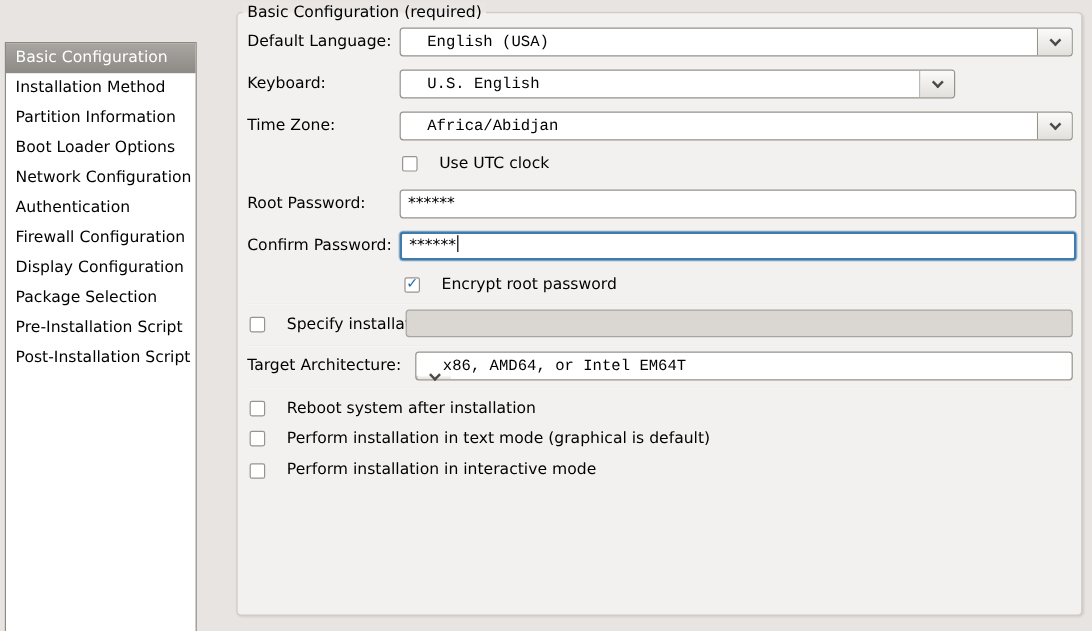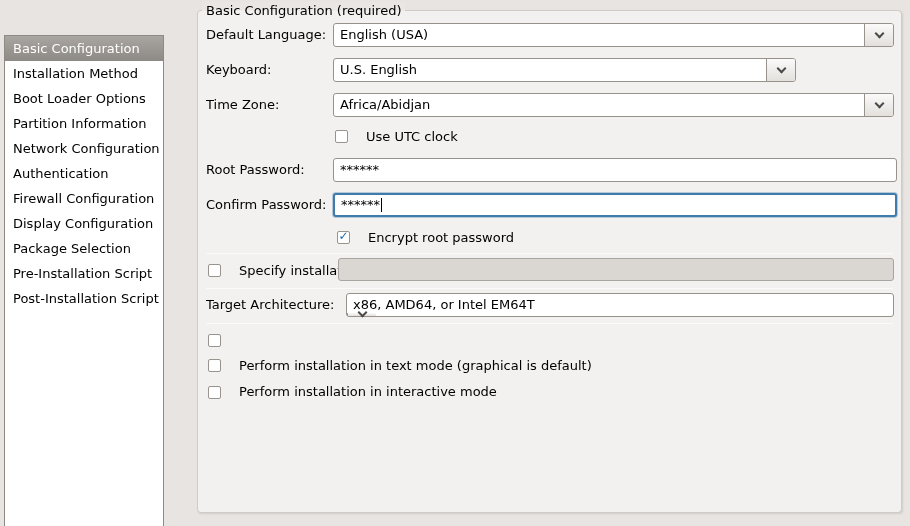--- a/index.html
+++ b/index.html
@@ -46,21 +46,21 @@
     border:1px solid #97928c; border-radius:3px;
   }
   .entry { padding:0 6px; line-height:22px; overflow:hidden; white-space:nowrap; }
   .entry.focused { border:2px solid #3f7cab; line-height:20px; box-shadow:0 0 0 1px rgba(63,124,171,.35); }
   .entry.disabled { background:#dad7d3; border-color:#a8a49f; }
   .caret {
     display:inline-block; width:0; height:14px; border-left:1px solid #000;
     vertical-align:middle; margin-left:1px; position:relative; top:-1px;
   }
   .combo { display:flex; }
-  .combo-text { flex:1; padding:0 6px; line-height:22px; overflow:hidden; white-space:nowrap; }
+  .combo-text { flex:1; padding:0 22px; line-height:22px; overflow:hidden; white-space:nowrap;font-family:Liberation Mono, monospace; }
   .combo-btn {
     width:29px; border-left:1px solid #97928c;
     background:linear-gradient(#fbfafa,#e3e0dc);
     border-radius:0 2px 2px 0;
     display:flex; align-items:center; justify-content:center; cursor:default;
   }
   .chev {
     width:7px; height:7px; margin-top:-4px;
     border-left:2px solid #4c4a47; border-bottom:2px solid #4c4a47;
     transform:rotate(-45deg);
@@ -78,22 +78,22 @@
   .cbx.on .mark { display:block; }
 
   .sep { position:absolute; left:8px; right:8px; height:1px; background:#d5d2ce; border-bottom:1px solid #fbfaf9; }
 </style>
 </head>
 <body>
 
 <div class="sidebar">
   <div class="side-item selected">Basic Configuration</div>
   <div class="side-item">Installation Method</div>
+  <div class="side-item">Partition Information</div>
   <div class="side-item">Boot Loader Options</div>
-  <div class="side-item">Partition Information</div>
   <div class="side-item">Network Configuration</div>
   <div class="side-item">Authentication</div>
   <div class="side-item">Firewall Configuration</div>
   <div class="side-item">Display Configuration</div>
   <div class="side-item">Package Selection</div>
   <div class="side-item">Pre-Installation Script</div>
   <div class="side-item">Post-Installation Script</div>
 </div>
 
 <div class="frame">
@@ -162,20 +162,21 @@
     <span class="combo-text">x86, AMD64, or Intel EM64T</span>
     <span class="combo-btn">
         <span class="chev"></span>
       </span>
   </div>
 
   <div class="sep" style="top:312px;"></div>
 
   <div class="check-row" style="left:10px; top:320px; height:18px;">
     <span class="cbx"></span>
+    <span>Reboot system after installation</span>
   </div>
 
   <div class="check-row" style="left:10px; top:345px; height:18px;align-items:center;">
     <span class="cbx"></span>
     <span>Perform installation in text mode (graphical is default)</span>
   </div>
 
   <div class="check-row" style="left:10px; top:370px; height:18px;align-items:flex-end;">
     <span class="cbx"></span>
     <span>Perform installation in interactive mode</span>

